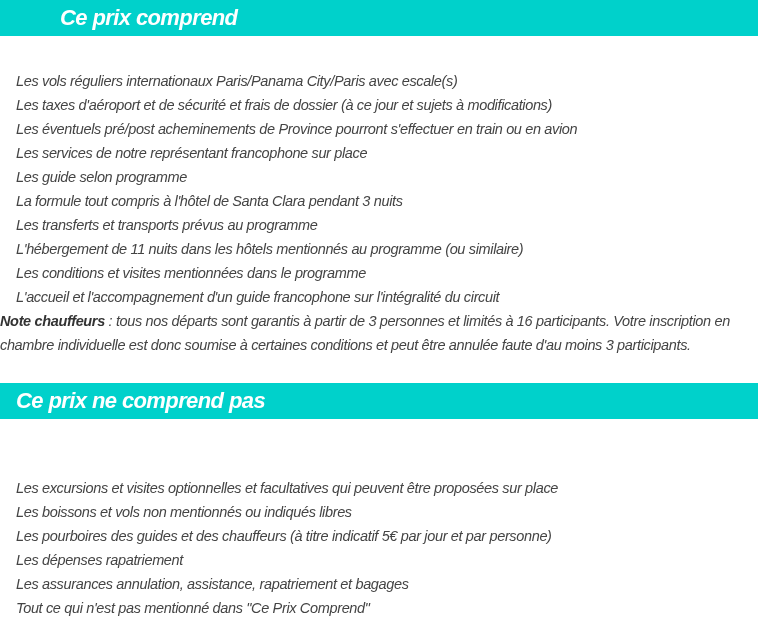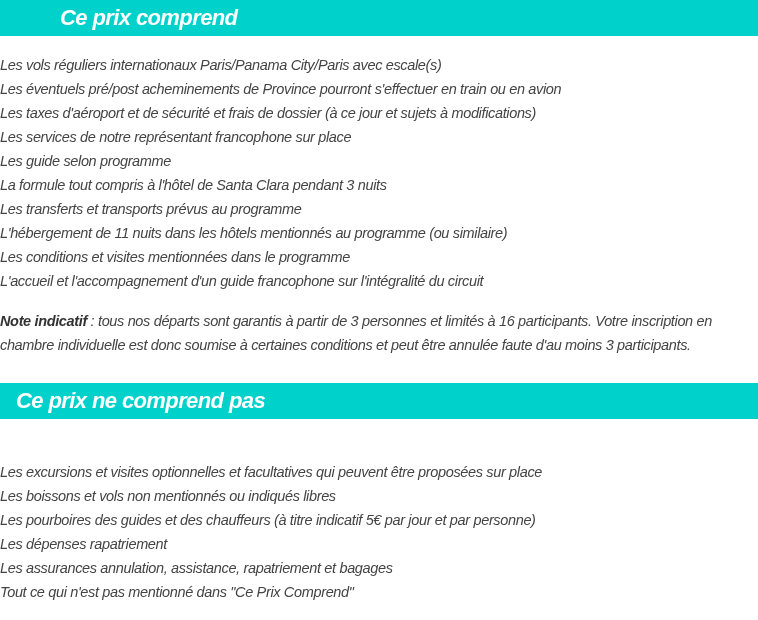--- a/index.html
+++ b/index.html
@@ -30,21 +30,21 @@
       font-weight: bold;
       font-size: 22px;
       letter-spacing: -0.6px;
       font-family: "Liberation Sans", sans-serif;
     }
     #hdr-1 { top: 0; padding-left: 44px; }
     #hdr-2 { top: 383px; }
     ul.items {
       position: absolute;
       left: 0;
-      margin: 0;
+      margin: 16px;
       padding: 0;
       list-style: none;
     }
     ul.items li {
       height: 24px;
       line-height: 24px;
       font-size: 14.5px;
       font-style: italic;
       color: #444444;
       letter-spacing: -0.35px;
@@ -73,32 +73,32 @@
   </style>
 </head>
 <body>
 
 <div class="section-header" id="hdr-1">
   <h2>Ce prix comprend</h2>
 </div>
 
 <ul class="items" id="list-1">
   <li>Les vols réguliers internationaux Paris/Panama City/Paris avec escale(s)</li>
+  <li>Les taxes d'aéroport et de sécurité et frais de dossier (à ce jour et sujets à modifications)</li>
   <li>Les éventuels pré/post acheminements de Province pourront s'effectuer en train ou en avion</li>
-  <li>Les taxes d'aéroport et de sécurité et frais de dossier (à ce jour et sujets à modifications)</li>
   <li>Les services de notre représentant francophone sur place</li>
   <li>Les guide selon programme</li>
   <li>La formule tout compris à l'hôtel de Santa Clara pendant 3 nuits</li>
   <li>Les transferts et transports prévus au programme</li>
   <li>L'hébergement de 11 nuits dans les hôtels mentionnés au programme (ou similaire)</li>
   <li>Les conditions et visites mentionnées dans le programme</li>
   <li>L'accueil et l'accompagnement d'un guide francophone sur l'intégralité du circuit</li>
 </ul>
 
-<p class="note"><b>Note indicatif</b><span> : tous nos départs sont garantis à partir de 3 personnes et limités à 16 participants. Votre inscription en chambre individuelle est donc soumise à certaines conditions et peut être annulée faute d'au moins 3 participants.</span></p>
+<p class="note"><b>Note chauffeurs</b><span> : tous nos départs sont garantis à partir de 3 personnes et limités à 16 participants. Votre inscription en chambre individuelle est donc soumise à certaines conditions et peut être annulée faute d'au moins 3 participants.</span></p>
 
 <div class="section-header" id="hdr-2">
   <h2>Ce prix ne comprend pas</h2>
 </div>
 
 <ul class="items" id="list-2">
   <li>Les excursions et visites optionnelles et facultatives qui peuvent être proposées sur place</li>
   <li>Les boissons et vols non mentionnés ou indiqués libres</li>
   <li>Les pourboires des guides et des chauffeurs (à titre indicatif 5€ par jour et par personne)</li>
   <li>Les dépenses rapatriement</li>

